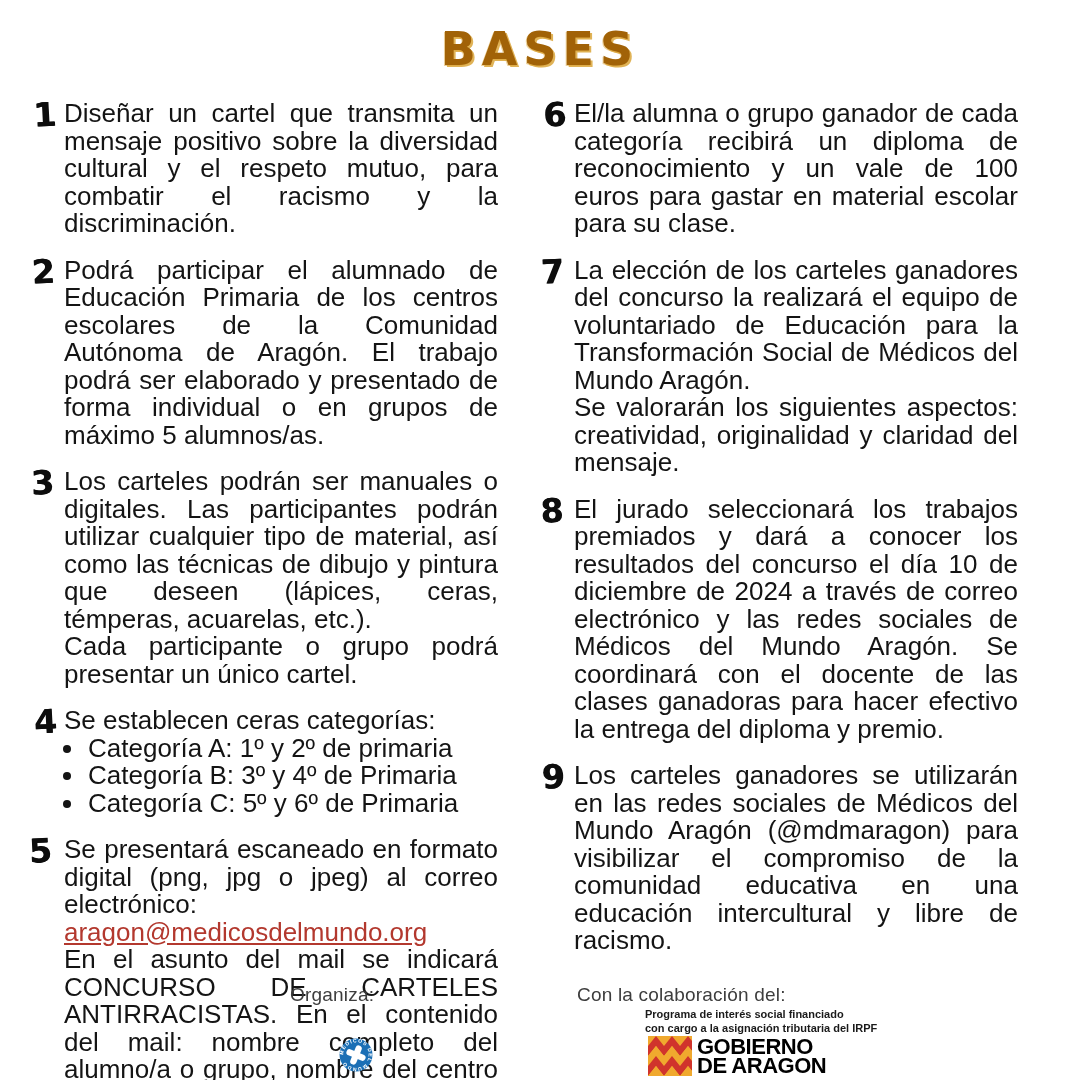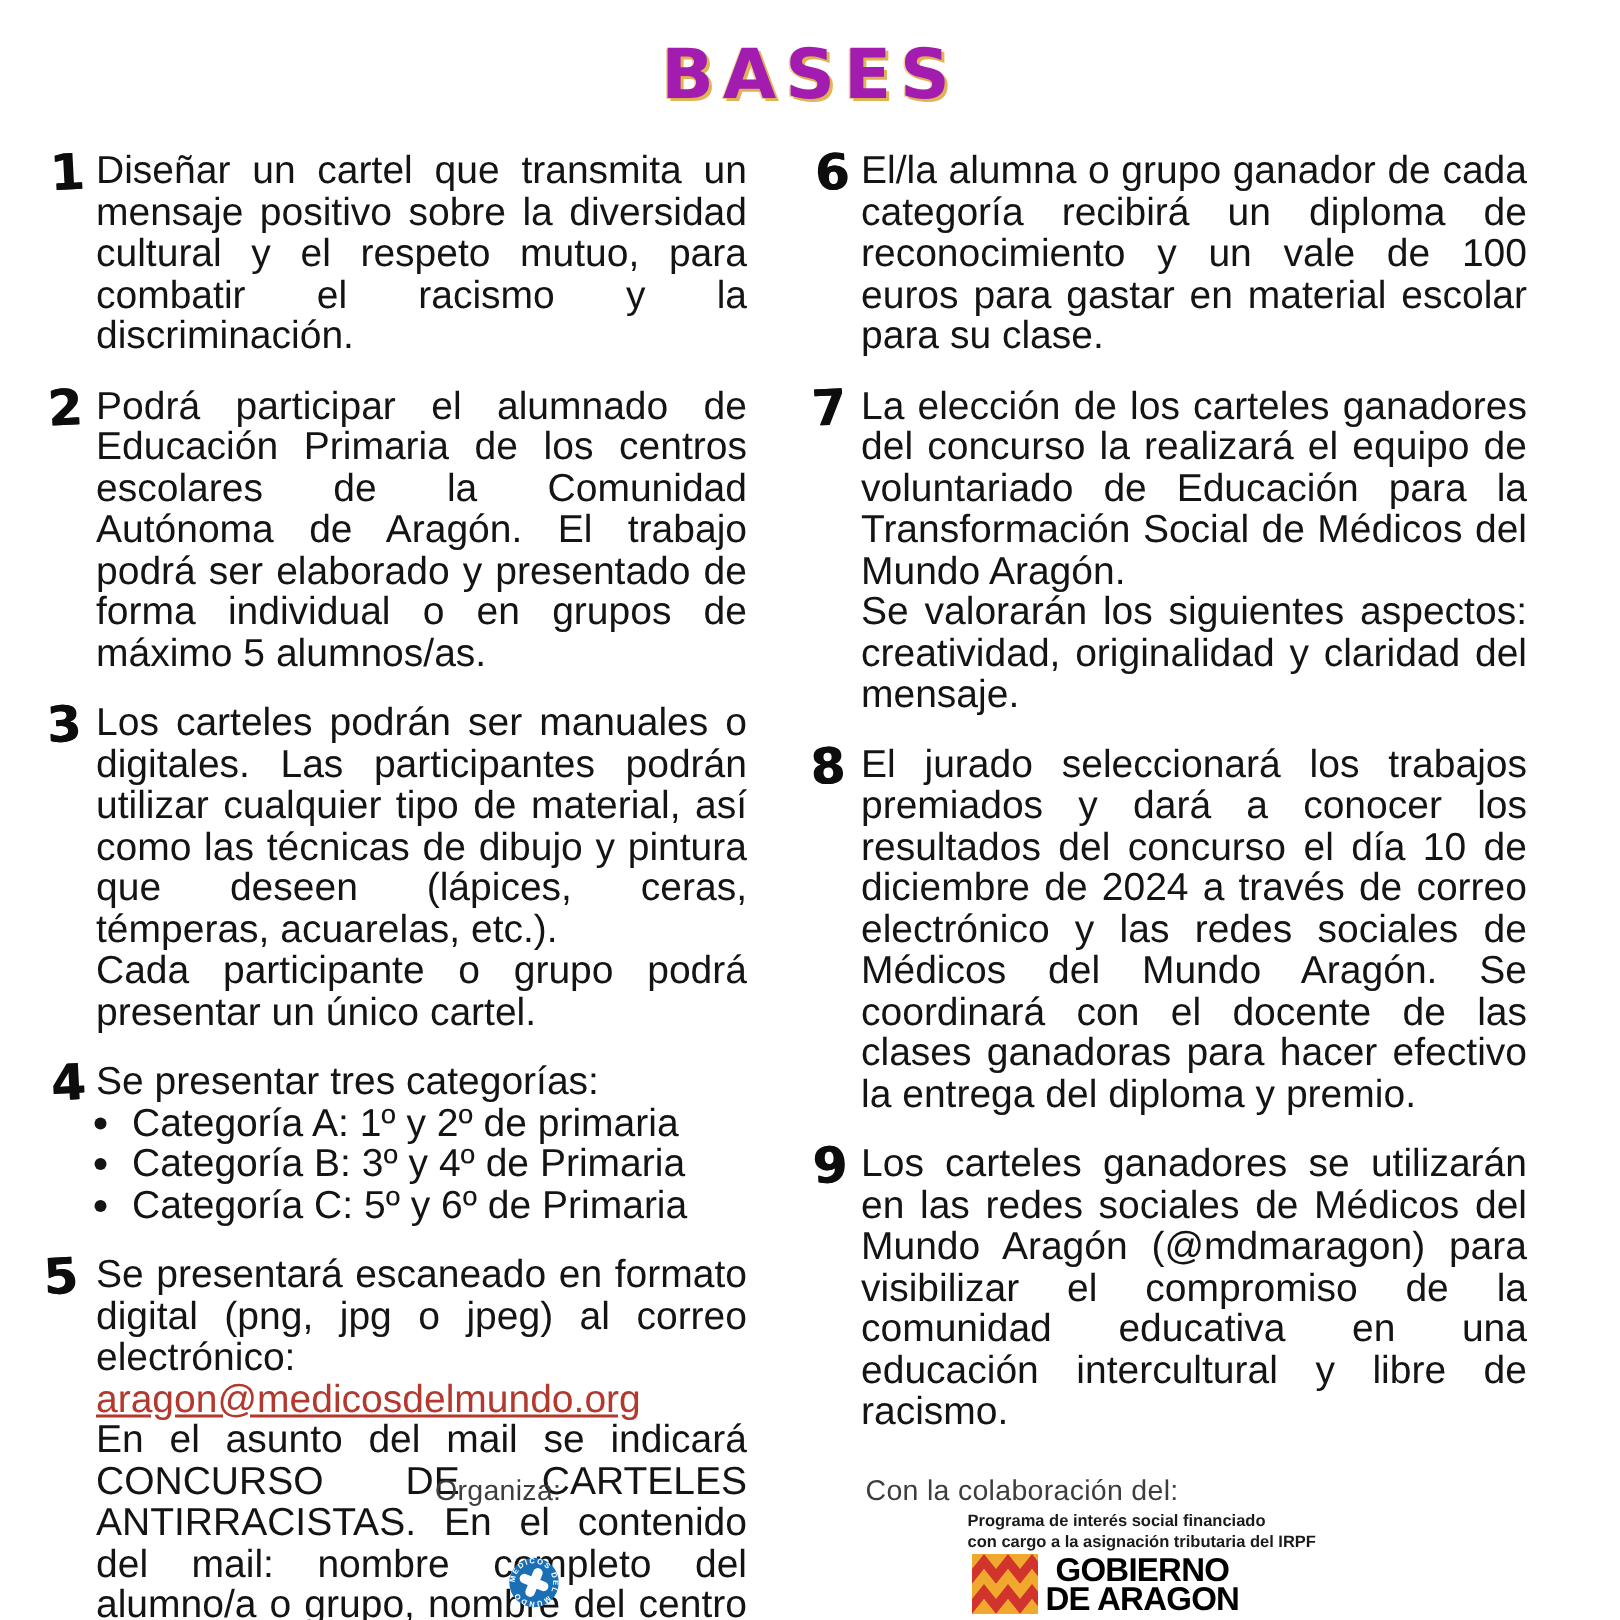--- a/index.html
+++ b/index.html
@@ -8,21 +8,21 @@
     font-family:"Liberation Sans",sans-serif;color:#111;
   }
   .page{position:absolute;inset:0;background:#fff;}
 
   
   .title{
     position:absolute;top:22px;left:0;width:100%;
     text-align:center;margin:0;
     font-family:"DejaVu Sans",sans-serif;
     font-size:46px;font-weight:bold;letter-spacing:6px;
-    color:#a21caf;
+    color:#a16207;
     text-shadow:2px 2px 0 rgba(219,166,58,.85), -1px 1px 0 rgba(219,166,58,.5);
   }
 
   
   .columns{
     position:absolute;top:100px;left:36px;width:982px;
     display:grid;grid-template-columns:462px 472px;column-gap:48px;
   }
   .item{display:flex;margin-bottom:19px;}
   .num{
@@ -49,21 +49,21 @@
   .organiza{left:290px;top:984px;}
   .colaboracion{left:577px;top:984px;}
 
   .irpf{
     position:absolute;left:645px;top:1008px;
     font-size:11px;font-weight:bold;line-height:13.5px;color:#1a1a1a;
   }
 
   .gobierno{
     position:absolute;left:648px;top:1036px;
-    display:flex;align-items:center;gap:5px;text-align:center;
+    display:flex;align-items:center;gap:5px;
   }
   .gobierno-text{
     font-family:"Liberation Sans",sans-serif;
     font-weight:bold;font-size:22px;line-height:19.5px;
     color:#000;letter-spacing:-0.5px;white-space:nowrap;
   }
   .mdm{position:absolute;left:339px;top:1038px;width:34px;height:34px;}
 </style>
 </head>
 <body>
@@ -94,21 +94,21 @@
         <span class="num">3</span>
         <div class="body">
           <p>Los carteles podrán ser manuales o digitales. Las participantes podrán utilizar cualquier tipo de material, así como las técnicas de dibujo y pintura que deseen (lápices, ceras, témperas, acuarelas, etc.).</p>
           <p>Cada participante o grupo podrá presentar un único cartel.</p>
         </div>
       </div>
 
       <div class="item">
         <span class="num">4</span>
         <div class="body">
-          <p>Se presentar tres categorías:</p>
+          <p>Se establecen ceras categorías:</p>
           <ul class="cats">
             <li>Categoría A: 1º y 2º de primaria</li>
             <li>Categoría B: 3º y 4º de Primaria</li>
             <li>Categoría C: 5º y 6º de Primaria</li>
           </ul>
         </div>
       </div>
 
       <div class="item">
         <span class="num">5</span>

